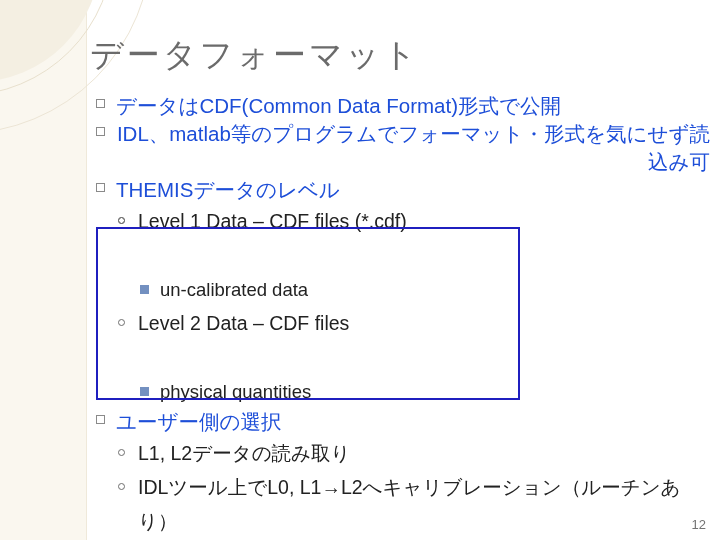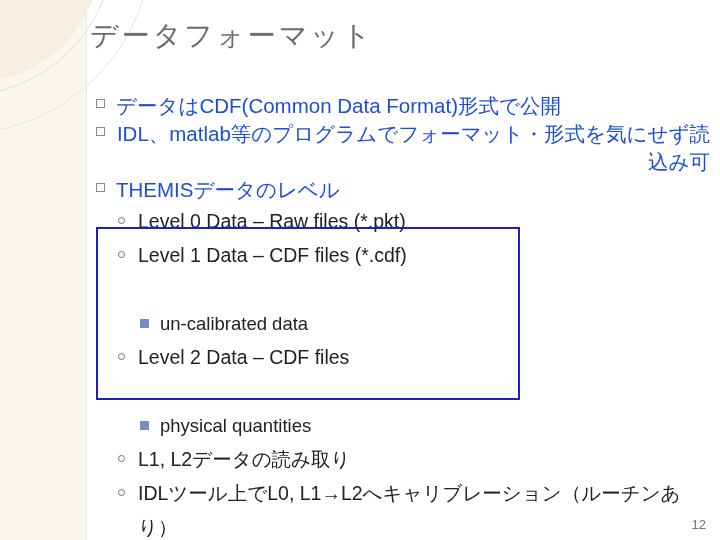--- a/index.html
+++ b/index.html
@@ -51,22 +51,22 @@
     top: -248px;
     width: 380px;
     height: 380px;
     border-color: #ece5d5;
   }
 
   
   .slide-title {
     position: absolute;
     left: 90px;
-    top: 17px;
-    font-size: 28px;
+    top: 33px;
+    font-size: 33px;
     color: #6b6b6b;
     letter-spacing: 3px;
     white-space: nowrap;
   }
 
   
   .content {
     position: absolute;
     left: 96px;
     top: 92px;
@@ -181,21 +181,20 @@
     <span>IDL、matlab等のプログラムでフォーマット・形式を気にせず読込み可</span>
   </div>
 
   <div class="l1">
     <span class="b"></span>
     <span>THEMISデータのレベル</span>
   </div>
 
   <div class="l2">
     <span class="b"></span>
-    <span>Level 0 Data – Raw files (*.pkt)</span>
   </div>
 
   <div class="l2">
     <span class="b"></span>
     <span>Level 1 Data – CDF files  (*.cdf)</span>
   </div>
 
   <div class="l3">
     <span class="b"></span>
     <span>un-calibrated data</span>
@@ -204,20 +203,24 @@
   <div class="l2">
     <span class="b"></span>
     <span>Level 2 Data – CDF files</span>
   </div>
 
   <div class="l3">
     <span class="b"></span>
     <span>physical quantities</span>
   </div>
 
+  <div class="l1">
+    <span class="b"></span>
+    <span>ユーザー側の選択</span>
+  </div>
 
   <div class="l2">
     <span class="b"></span>
     <span>L1, L2データの読み取り</span>
   </div>
 
   <div class="l2 wrap">
     <span class="b"></span>
     <span>IDLツール上でL0, L1→L2へキャリブレーション（ルーチンあり）</span>
   </div>

